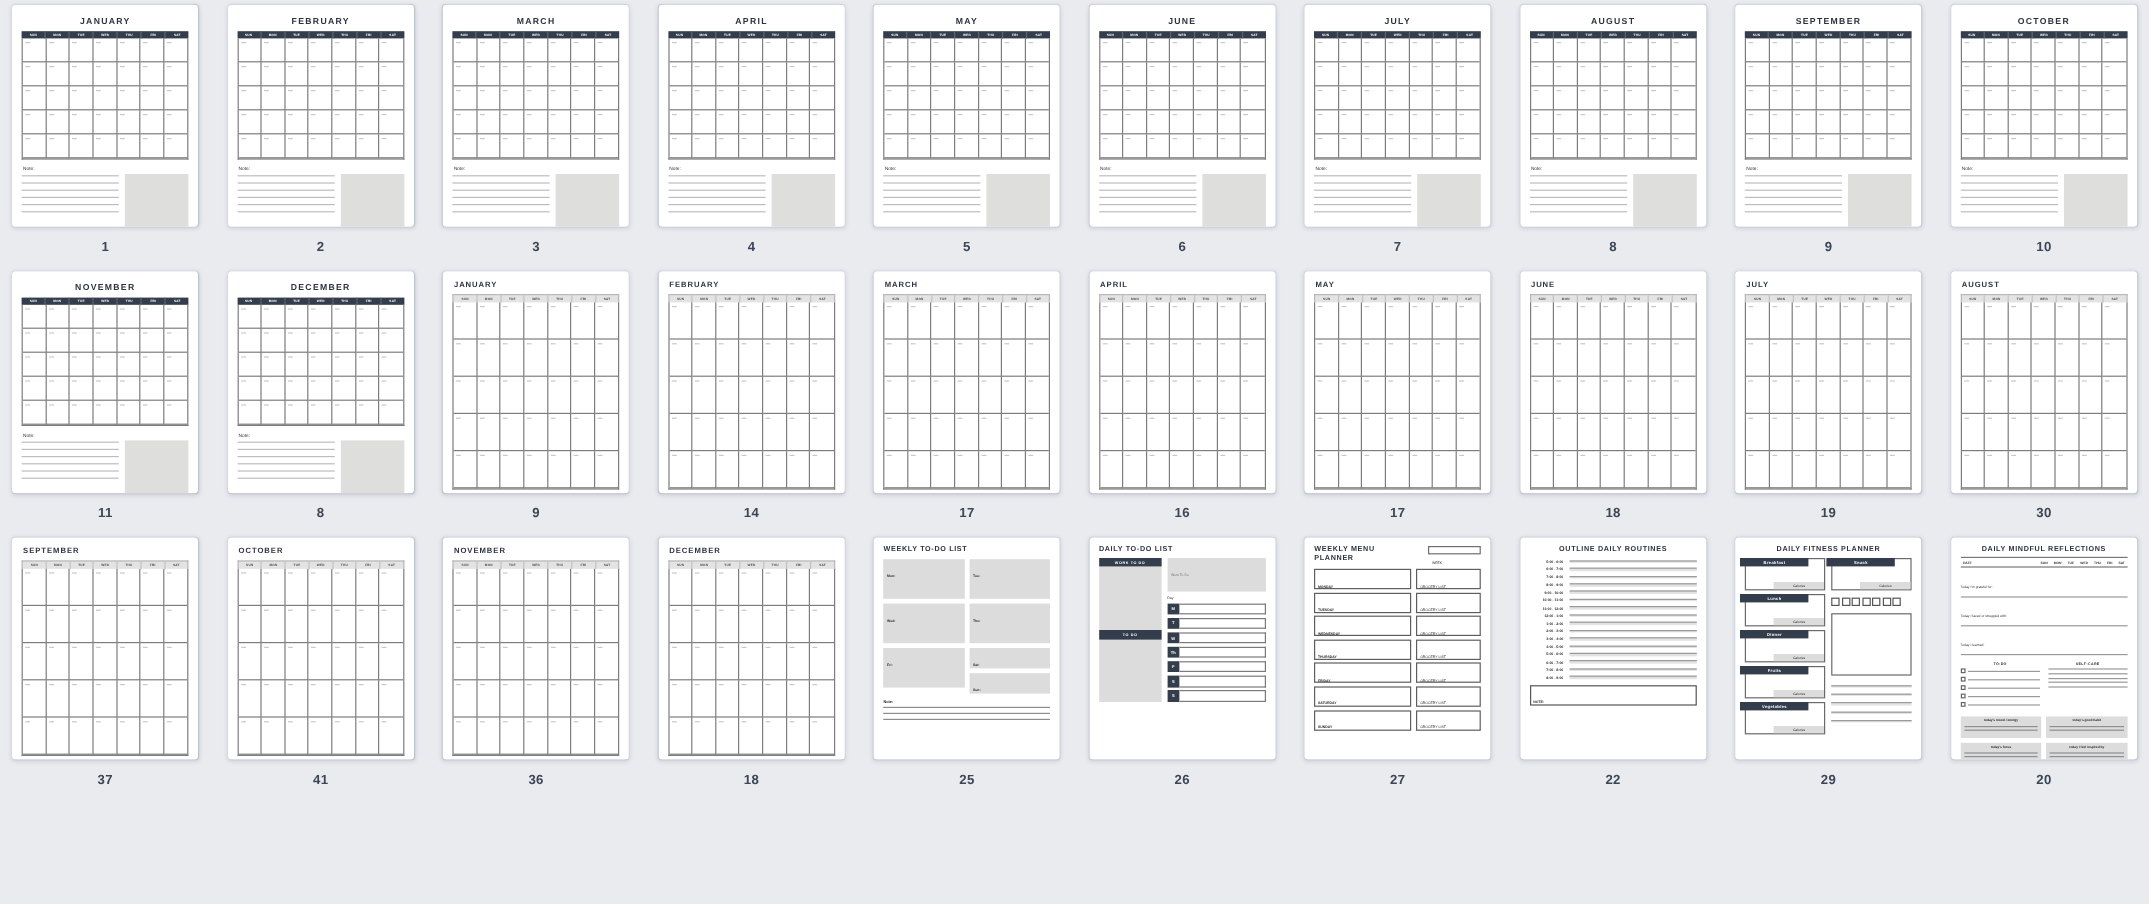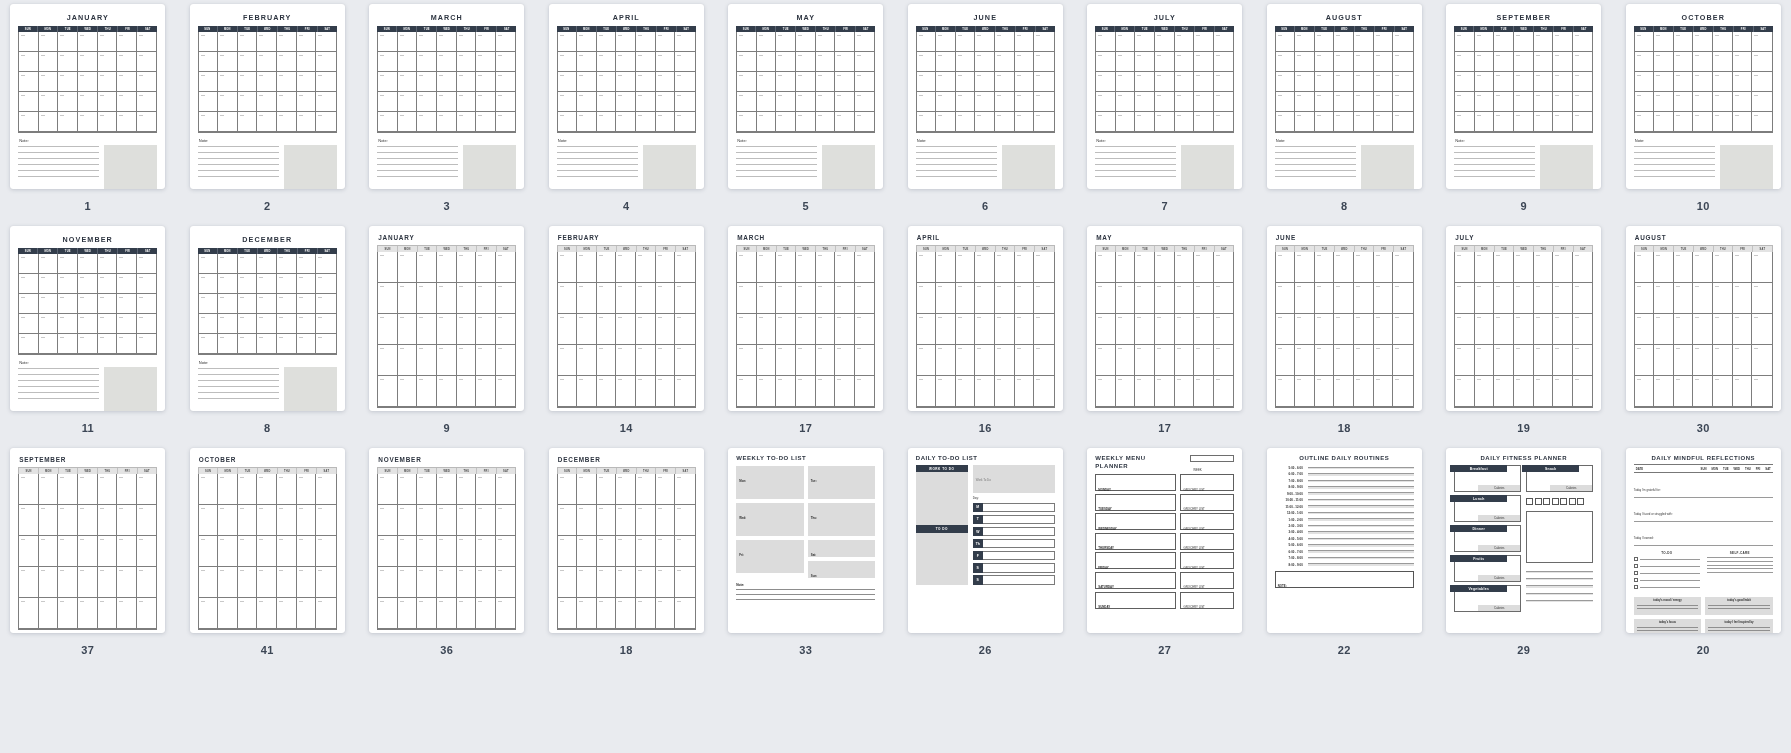--- a/index.html
+++ b/index.html
@@ -1586,21 +1586,21 @@
           <div class="wtd-cell half"><span class="tinylbl">Sun:</span></div>
         </div>
       </div>
       <div class="wtd-note">Note:</div>
       <div class="wtd-lines">
           <i></i>
           <i></i>
           <i></i>
         </div>
     </div>
-    <div class="pagenum">33</div>
+    <div class="pagenum">25</div>
   </div>
 
   <div class="cell">
     <div class="page">
       <div class="ptitle">DAILY TO-DO LIST</div>
       <div class="dtd-wrap">
         <div class="dtd-left">
           <div class="dark-tag">WORK TO DO</div>
           <div style="flex:1"></div>
           <div class="dark-tag">TO DO</div>

